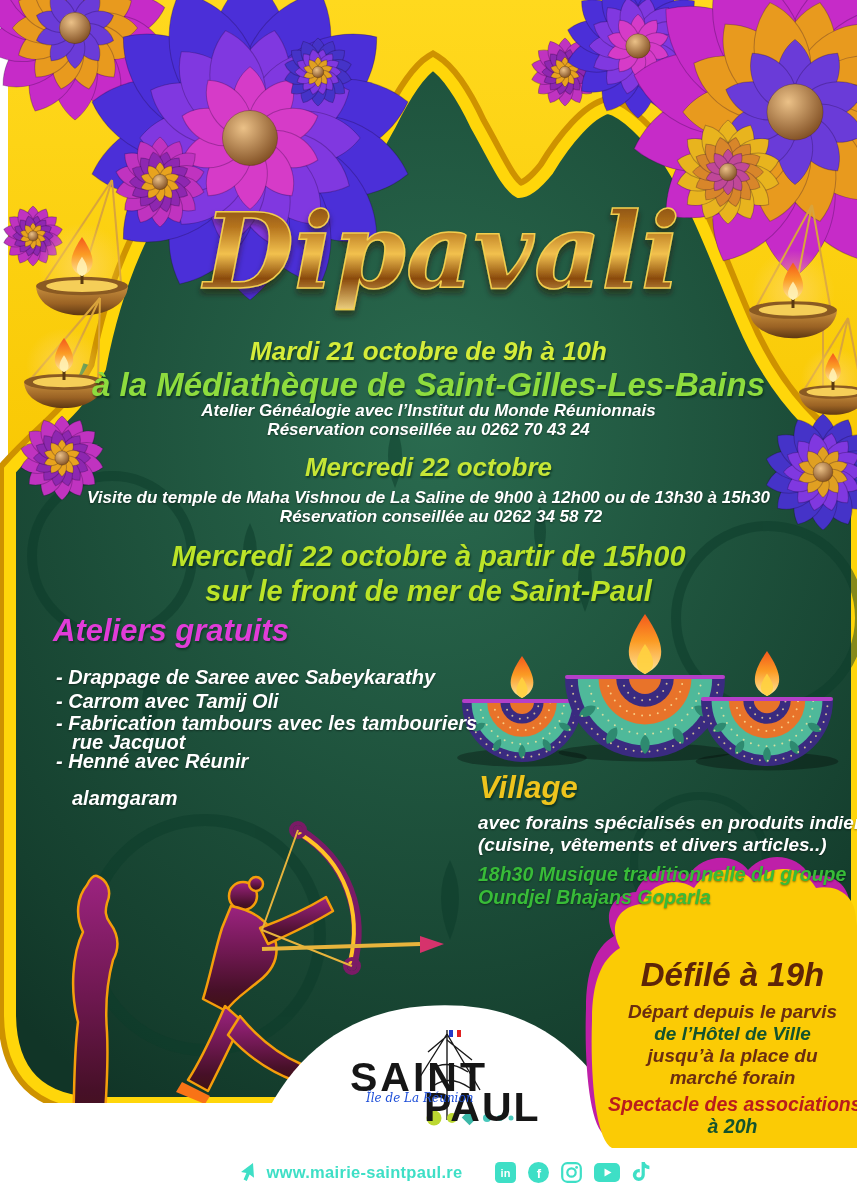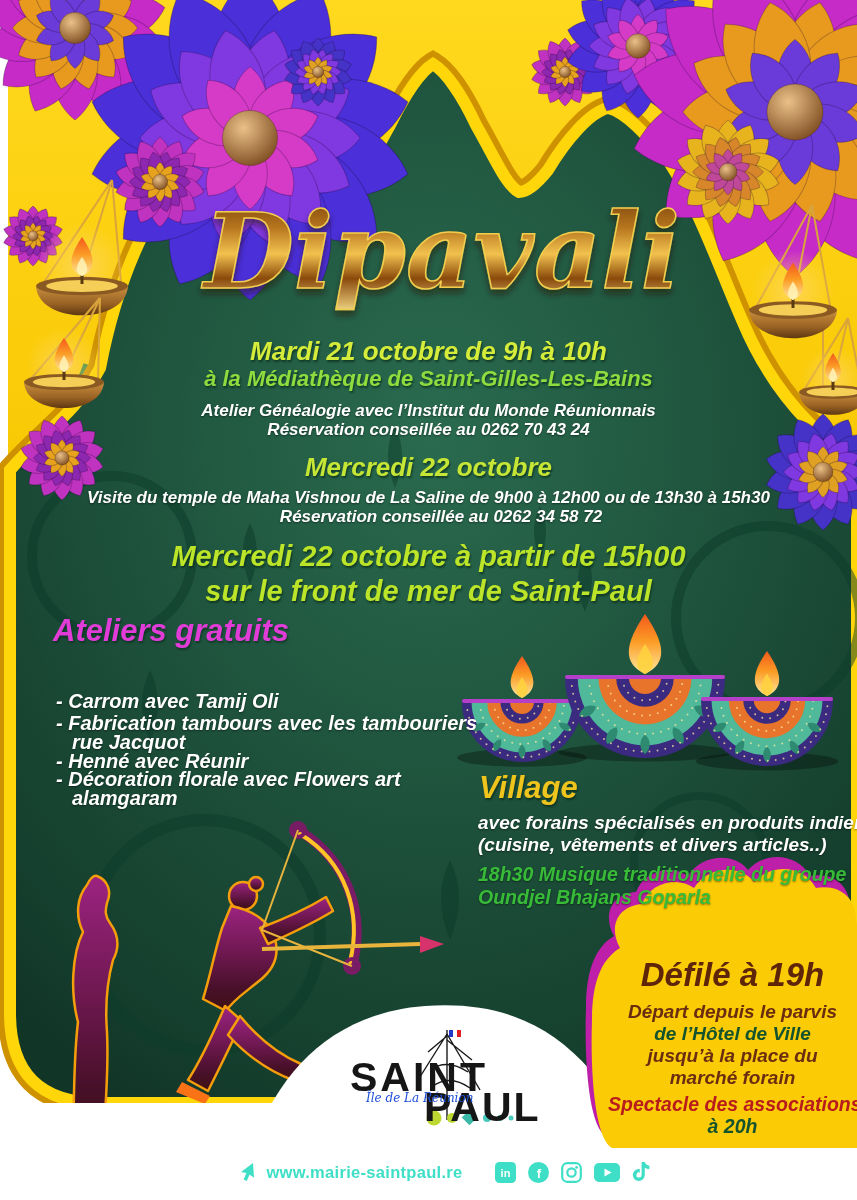--- a/index.html
+++ b/index.html
@@ -6,21 +6,21 @@
   .poster{position:relative;width:857px;height:1200px;overflow:hidden;background:#fff;
           font-family:"Liberation Sans",sans-serif;}
   .poster svg.bg{position:absolute;inset:0;}
   .txt{position:absolute;left:0;right:0;text-align:center;font-style:italic;font-weight:700;
        pointer-events:none;white-space:nowrap;}
   .lft{text-align:left;right:auto;}
   .sh-g{text-shadow:1px 2px 2px rgba(8,38,22,.65);}
   .sh-w{text-shadow:0 1px 2px rgba(0,0,0,.45);}
   
   .ev1-l1{top:336px;font-size:26px;color:#D5EC3A;}
-  .ev1-l2{top:366px;font-size:22px;color:#8EDC3E;}
+  .ev1-l2{top:366px;font-size:33px;color:#8EDC3E;}
   .ev1-d1{top:401px;font-size:17px;color:#fff;}
   .ev1-d2{top:420px;font-size:17px;color:#fff;}
   .ev2-h {top:452px;font-size:26px;color:#C6E636;}
   .ev2-d1{top:488px;font-size:17px;color:#fff;}
   .ev2-d2{top:507px;font-size:17px;color:#fff;padding-left:25px;}
   .ev3-l1{top:540px;font-size:29px;color:#BCE428;}
   .ev3-l2{top:575px;font-size:29px;color:#BCE428;}
   .ws-h  {left:53px;top:613px;font-size:31px;color:#E13CD8;text-shadow:1px 2px 2px rgba(8,38,22,.55);}
   .ws0{left:56px;top:666px;} .ws1{left:56px;top:690px;} .ws2{left:56px;top:712px;}
   .ws3{left:72px;top:731px;} .ws4{left:56px;top:750px;} .ws5{left:56px;top:768px;}
@@ -783,25 +783,25 @@
 <div class="txt ev1-d2 sh-w">Réservation conseillée au 0262 70 43 24</div>
 
 <div class="txt ev2-h sh-g">Mercredi 22 octobre</div>
 <div class="txt ev2-d1 sh-w">Visite du temple de Maha Vishnou de La Saline de 9h00 à 12h00 ou de 13h30 à 15h30</div>
 <div class="txt ev2-d2 sh-w">Réservation conseillée au 0262 34 58 72</div>
 
 <div class="txt ev3-l1 sh-g">Mercredi 22 octobre à partir de 15h00</div>
 <div class="txt ev3-l2 sh-g">sur le front de mer de Saint-Paul</div>
 
 <div class="txt lft ws-h">Ateliers gratuits</div>
+<div class="txt lft ws-line ws0 sh-w">- Drappage de Saree avec Sabeykarathy</div>
 <div class="txt lft ws-line ws1 sh-w">- Carrom avec Tamij Oli</div>
 <div class="txt lft ws-line ws2 sh-w">- Fabrication tambours avec les tambouriers</div>
 <div class="txt lft ws-line ws3 sh-w">rue Jacquot</div>
 <div class="txt lft ws-line ws4 sh-w">- Henné avec Réunir</div>
-<div class="txt lft ws-line ws5 sh-w">- Décoration florale avec Flowers art</div>
 <div class="txt lft ws-line ws6 sh-w">alamgaram</div>
 
 <div class="txt lft vil-h sh-g">Village</div>
 <div class="txt lft vil-1 sh-w">avec forains spécialisés en produits indiens</div>
 <div class="txt lft vil-2 sh-w">(cuisine, vêtements et divers articles..)</div>
 <div class="txt lft mus-1 sh-w">18h30 Musique traditionnelle du groupe</div>
 <div class="txt lft mus-2 sh-w">Oundjel Bhajans Goparla</div>
 
 <div class="txt par par-h">Défilé à 19h</div>
 <div class="txt par par-l1">Départ depuis le parvis</div>

